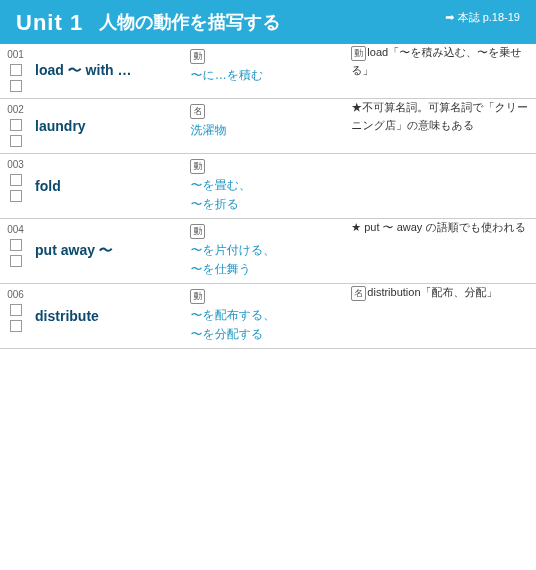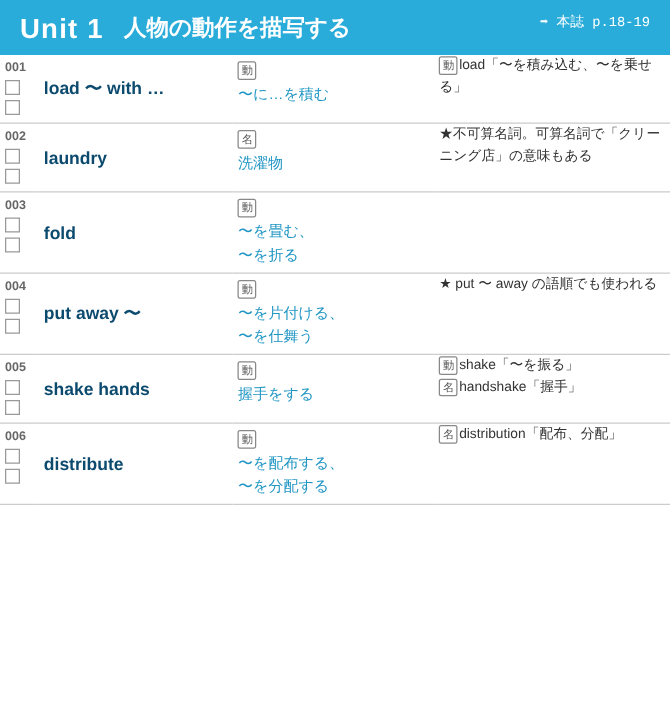--- a/index.html
+++ b/index.html
@@ -24,21 +24,20 @@
     }
     .header-title {
       font-size: 18px;
       font-weight: bold;
     }
     .header-ref {
       margin-left: auto;
       font-size: 11px;
       color: #fff;
       white-space: nowrap;
-      font-family: Liberation Mono, monospace;
     }
     .header-ref::before {
       content: "➡ ";
     }
     table {
       width: 100%;
       border-collapse: collapse;
     }
     tr {
       border-bottom: 1px solid #ccc;
@@ -51,23 +50,22 @@
       width: 28px;
       color: #666;
       font-size: 10px;
       padding-top: 6px;
       text-align: left;
       vertical-align: top;
     }
     .col-num-inner {
       display: flex;
       flex-direction: column;
-      align-items: flex-start;
+      align-items: center;
       gap: 2px;
-      font-weight: bold;
     }
     .row-num {
       font-size: 10px;
       color: #666;
       line-height: 1;
     }
     .checkbox {
       width: 12px;
       height: 12px;
       border: 1px solid #999;
@@ -182,35 +180,20 @@
   </td>
         <td class="col-word">put away 〜</td>
         <td class="col-pos-meaning"><span class="pos-badge">動</span><br><div class="meaning">〜を片付ける、<br>〜を仕舞う</div></td>
         <td class="col-note">
           <div>★ put 〜 away の語順でも使われる</div>
         </td>
       </tr>
       <tr>
         <td class="col-num">
     <div class="col-num-inner">
-      <span class="row-num">005</span>
-      <span class="checkbox"></span>
-      <span class="checkbox"></span>
-    </div>
-  </td>
-        <td class="col-word">shake hands</td>
-        <td class="col-pos-meaning"><span class="pos-badge">動</span><br><div class="meaning">握手をする</div></td>
-        <td class="col-note">
-          <div><span class="note-pos">動</span>shake「〜を振る」</div>
-          <div><span class="note-pos">名</span>handshake「握手」</div>
-        </td>
-      </tr>
-      <tr>
-        <td class="col-num">
-    <div class="col-num-inner">
       <span class="row-num">006</span>
       <span class="checkbox"></span>
       <span class="checkbox"></span>
     </div>
   </td>
         <td class="col-word">distribute</td>
         <td class="col-pos-meaning"><span class="pos-badge">動</span><br><div class="meaning">〜を配布する、<br>〜を分配する</div></td>
         <td class="col-note">
           <div><span class="note-pos">名</span>distribution「配布、分配」</div>
         </td>

